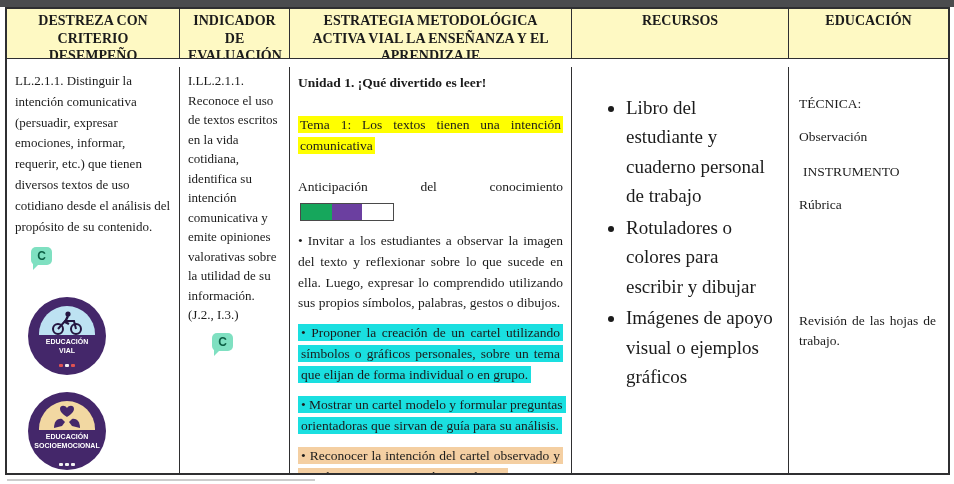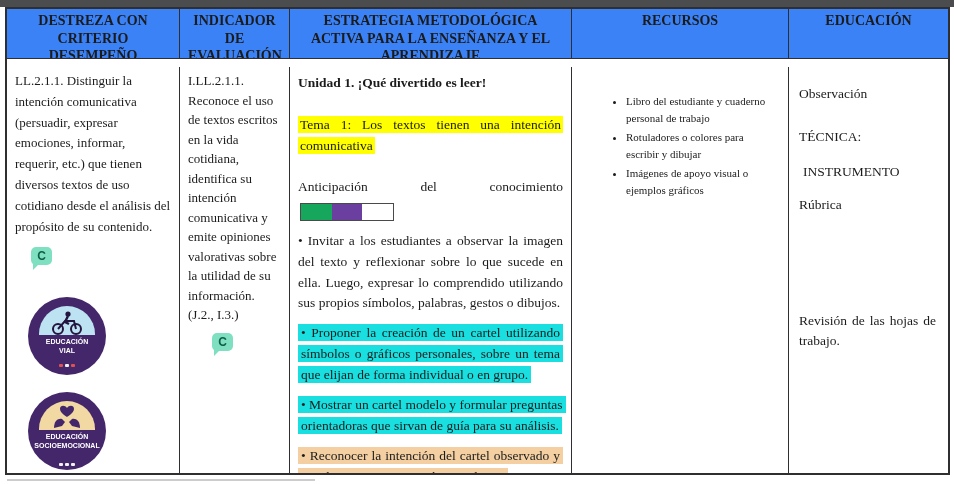--- a/index.html
+++ b/index.html
@@ -7,28 +7,28 @@
          font-family:"Liberation Serif", serif;color:#1b1b1b;}
   .topbar{position:absolute;left:0;top:0;width:954px;height:7px;background:#4b4c4e;}
   .bottomline{position:absolute;left:7px;top:479px;width:308px;height:2px;background:#cccccc;}
 
   .tbl{position:absolute;left:5px;top:7px;width:945px;height:468px;box-sizing:border-box;
        border:2px solid #2f2f31;display:grid;
        grid-template-columns:173px 110px 282px 217px 1fr;
        grid-template-rows:50px 1fr;background:#fff;}
   .cell{box-sizing:border-box;border-right:1px solid #2f2f31;overflow:hidden;}
   .cell.last{border-right:none;}
-  .hd{background:#3b82f6;border-bottom:1px solid #2f2f31;font-weight:bold;text-align:center;
+  .hd{background:#fef9c3;border-bottom:1px solid #2f2f31;font-weight:bold;text-align:center;
       font-size:14px;line-height:1.25;padding:3px 8px;}
   .bd{background:#fff;padding:4px 8px;margin-top:8px;}
 
   .c1{font-size:13px;line-height:1.6;}
   .c2{font-size:13px;line-height:1.5;}
   .c3{font-size:13.5px;line-height:1.55;}
-  .c4{font-size:11px;line-height:1.55;}
+  .c4{font-size:19px;line-height:1.55;}
   .c5{font-size:13.5px;line-height:1.5;padding-left:10px;}
 
   
   .unidad{font-weight:bold;margin:2px 0 0 0;}
   .tema{margin:21px 0 0 0;text-align:justify;}
   .hl-yellow{background:#ffff00;padding:1px 2px;-webkit-box-decoration-break:clone;box-decoration-break:clone;}
   .anticip{margin:20px 0 0 0;text-align:justify;text-align-last:justify;}
   .bar{display:flex;height:16px;border:1px solid #4a4a4a;background:#fff;}
   .bar1{width:92px;margin:5px 0 0 2px;}
   .bar2{width:84px;}
@@ -79,21 +79,21 @@
 </head>
 <body>
 
 <div class="stage">
   <div class="topbar"></div>
 
   <div class="tbl">
 
     <div class="cell hd">DESTREZA CON CRITERIO DESEMPEÑO</div>
     <div class="cell hd">INDICADOR DE EVALUACIÓN</div>
-    <div class="cell hd">ESTRATEGIA METODOLÓGICA ACTIVA PARA LA ENSEÑANZA Y EL APRENDIZAJE</div>
+    <div class="cell hd">ESTRATEGIA METODOLÓGICA ACTIVA VIAL LA ENSEÑANZA Y EL APRENDIZAJE</div>
     <div class="cell hd">RECURSOS</div>
     <div class="cell hd last">EDUCACIÓN</div>
 
     <div class="cell bd c1">
       <div>LL.2.1.1. Distinguir la intención comunicativa (persuadir, expresar emociones, informar, requerir, etc.) que tienen diversos textos de uso cotidiano desde el análisis del propósito de su contenido.</div>
       <div class="cicon cicon-c1">C</div>
 
       <div class="badge badge-vial">
         <div class="dome dome-blue">
           <svg width="34" height="24" viewBox="0 0 34 24">
@@ -155,22 +155,22 @@
 
     <div class="cell bd c4">
       <ul class="rlist">
         <li>Libro del estudiante y cuaderno personal de trabajo</li>
         <li>Rotuladores o colores para escribir y dibujar</li>
         <li>Imágenes de apoyo visual o ejemplos gráficos</li>
       </ul>
     </div>
 
     <div class="cell bd c5 last">
+      <p class="ev-line ev-tecnica">TÉCNICA:</p>
       <p class="ev-line ev-obs">Observación</p>
-      <p class="ev-line ev-tecnica">TÉCNICA:</p>
       <p class="ev-line ev-instr">INSTRUMENTO</p>
       <p class="ev-line ev-rub">Rúbrica</p>
       <p class="ev-line ev-nota">Revisión de las hojas de trabajo.</p>
     </div>
   </div>
 
   <div class="bottomline"></div>
 </div>
 
 </body></html>

